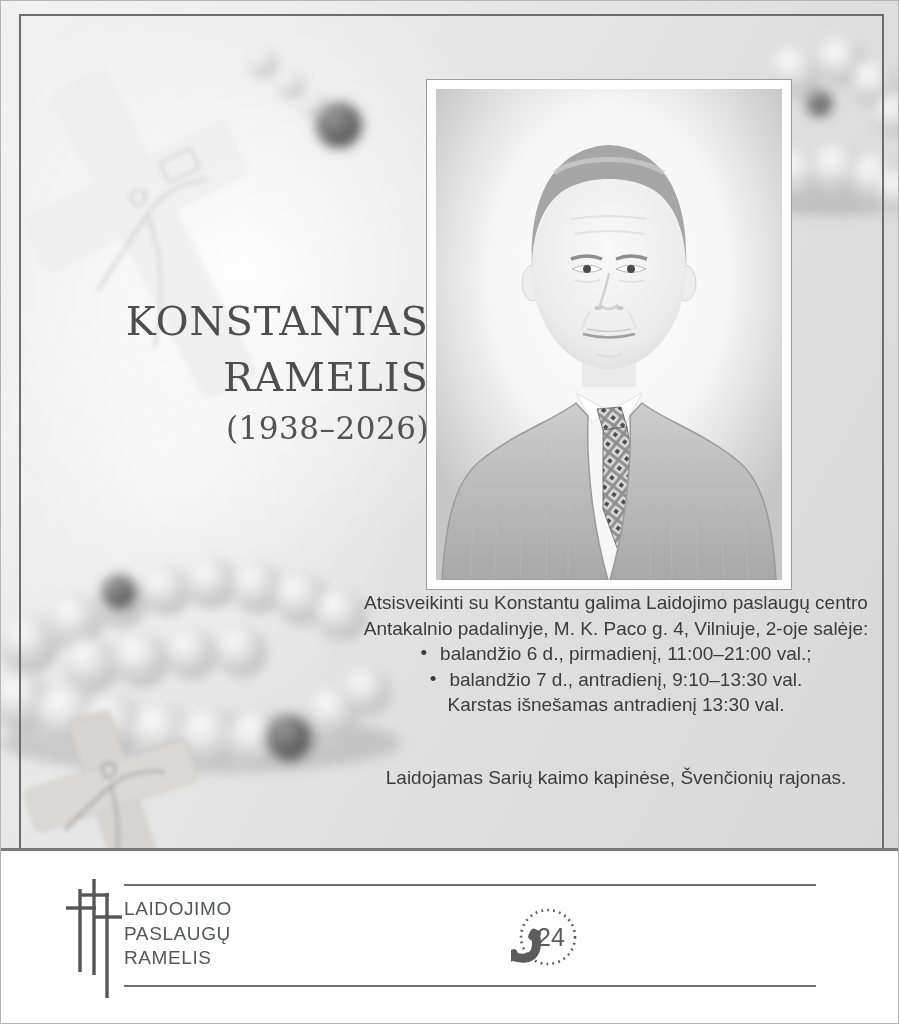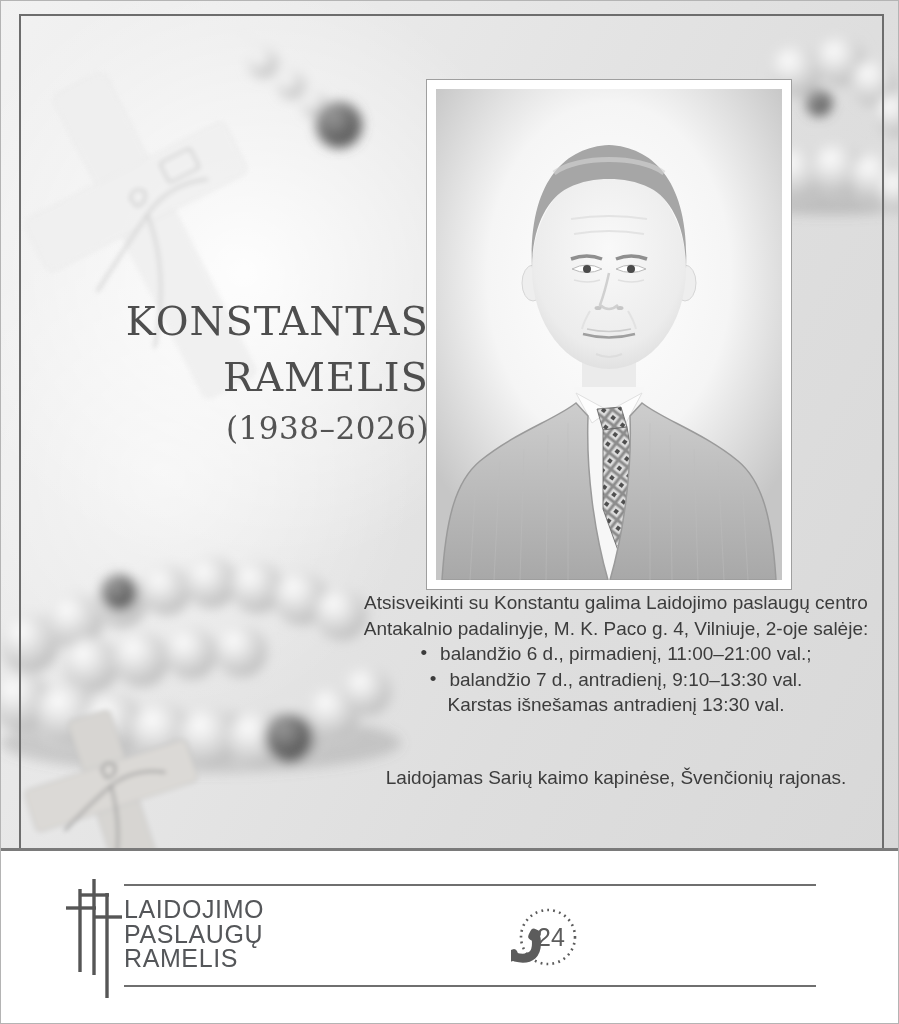--- a/index.html
+++ b/index.html
@@ -50,21 +50,21 @@
   
   .footer{
     position:absolute;left:0;top:850px;width:899px;height:174px;background:#ffffff;
   }
   .rule{position:absolute;left:123px;width:692px;height:2px;background:#6f6f6f;}
   .rule-top{top:33px;}
   .rule-bottom{top:134px;}
   .logo-crosses{position:absolute;left:62px;top:24px;width:60px;height:135px;}
   .brand{
     position:absolute;left:123px;top:46px;color:#545659;
-    font-size:25px;line-height:24.5px;letter-spacing:.6px;font-weight:500;
+    font-size:19px;line-height:24.5px;letter-spacing:.6px;font-weight:500;
   }
   .tagline{
     position:absolute;left:265px;top:50px;color:#525252;
     font-size:19.5px;line-height:23px;font-weight:700;letter-spacing:.2px;
   }
   .badge{position:absolute;left:510px;top:54px;width:72px;height:72px;}
   .contact-label{
     position:absolute;left:589px;top:58px;color:#4f4f4f;
     font-size:19.5px;font-weight:700;letter-spacing:.8px;white-space:nowrap;
   }

